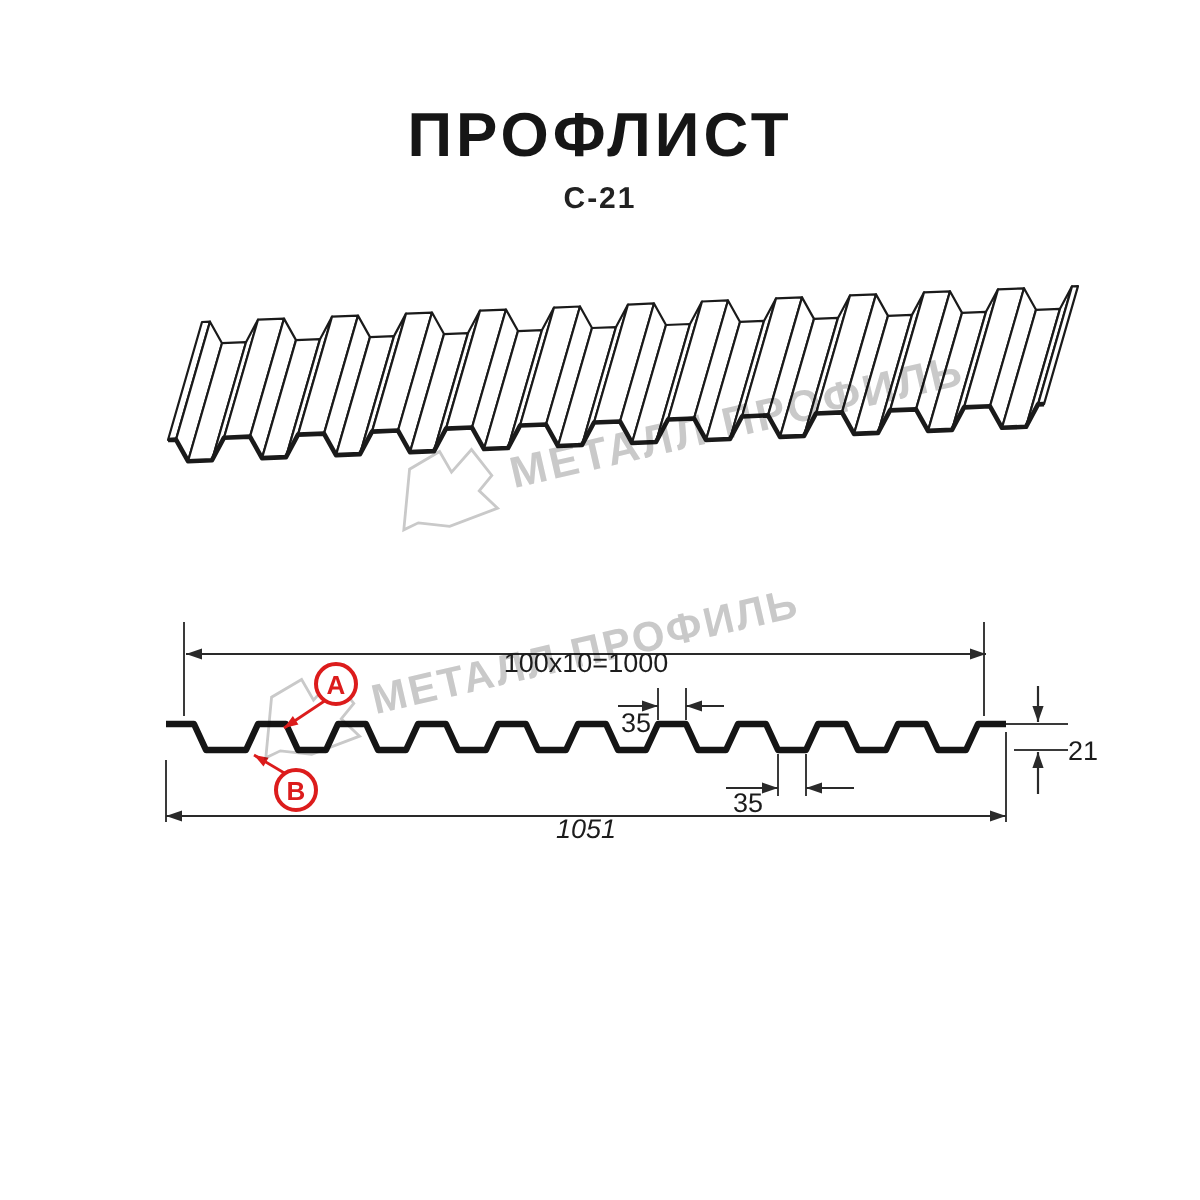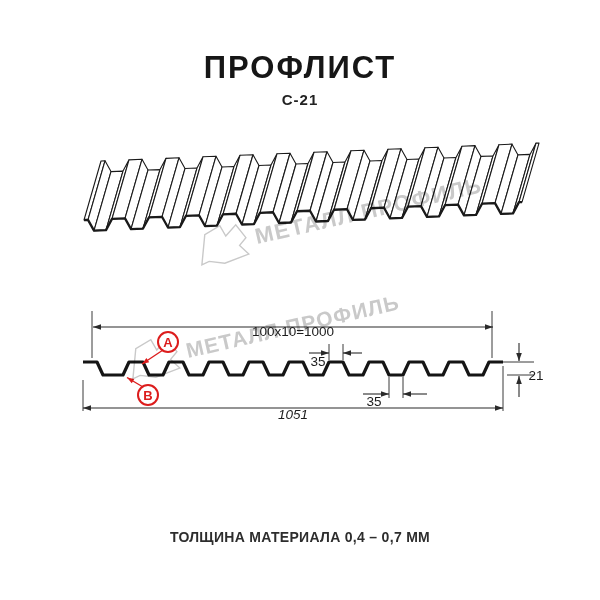--- a/index.html
+++ b/index.html
@@ -133,21 +133,20 @@
   <div class="wm wm2">
     <svg class="wmlogo" viewBox="0 0 64 50">
       <polygon points="3,42 14,9 33,3 37,16 51,6 59,23 50,30 58,42 29,46 12,40" fill="none" stroke="#c9c9c9" stroke-width="1.6"></polygon>
     </svg>
     <span>МЕТАЛЛ ПРОФИЛЬ</span>
   </div>
 
   <span class="dim" style="left:228px;top:309px;width:130px;">100x10=1000</span>
   <span class="dim" style="left:305px;top:339px;width:26px;">35</span>
   <span class="dim" style="left:361px;top:379px;width:26px;">35</span>
-  <span class="dim" style="left:523px;top:353px;width:26px;text-align:center;">21</span>
+  <span class="dim" style="left:523px;top:353px;width:26px;text-align:right;">21</span>
   <span class="dim" style="left:263px;top:392px;width:60px;font-style:italic;">1051</span>
 
   <div class="callout" style="left:157px;top:331px;">A</div>
   <div class="callout" style="left:137px;top:384px;">B</div>
 
-  <div class="footer">ТОЛЩИНА МАТЕРИАЛА 0,4 – 0,7 ММ</div>
 
 </div>
 
 </body></html>

